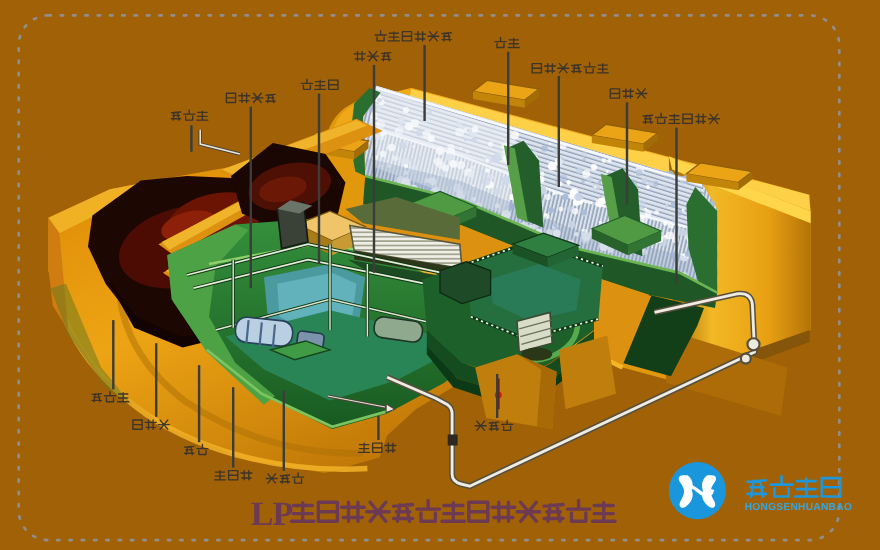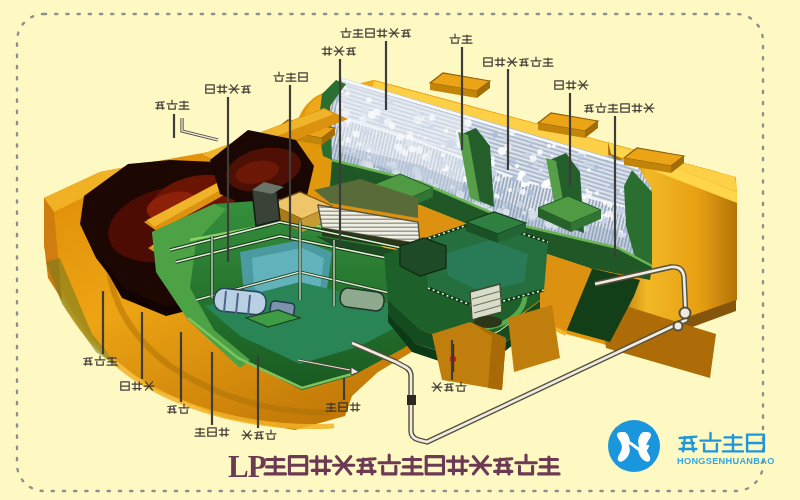--- a/index.html
+++ b/index.html
@@ -1,16 +1,16 @@
 <!DOCTYPE html>
 <html><head>
 <meta charset="utf-8">
 <style>
   html,body{margin:0;padding:0;background:#ffffff;}
-  #stage{position:relative;width:800px;height:500px;background:#fef9c3;overflow:hidden;
+  #stage{position:relative;width:800px;height:500px;background:#a16207;overflow:hidden;
          font-family:"Liberation Sans", sans-serif;}
   svg{filter:blur(0.6px);}
 </style>
 </head>
 <body>
 <div id="stage">
 <svg width="800" height="500" viewBox="0 0 800 500">
 <defs>
   <linearGradient id="orWallR" x1="0" y1="0" x2="1" y2="0">
     <stop offset="0" stop-color="#9c6204"></stop>

